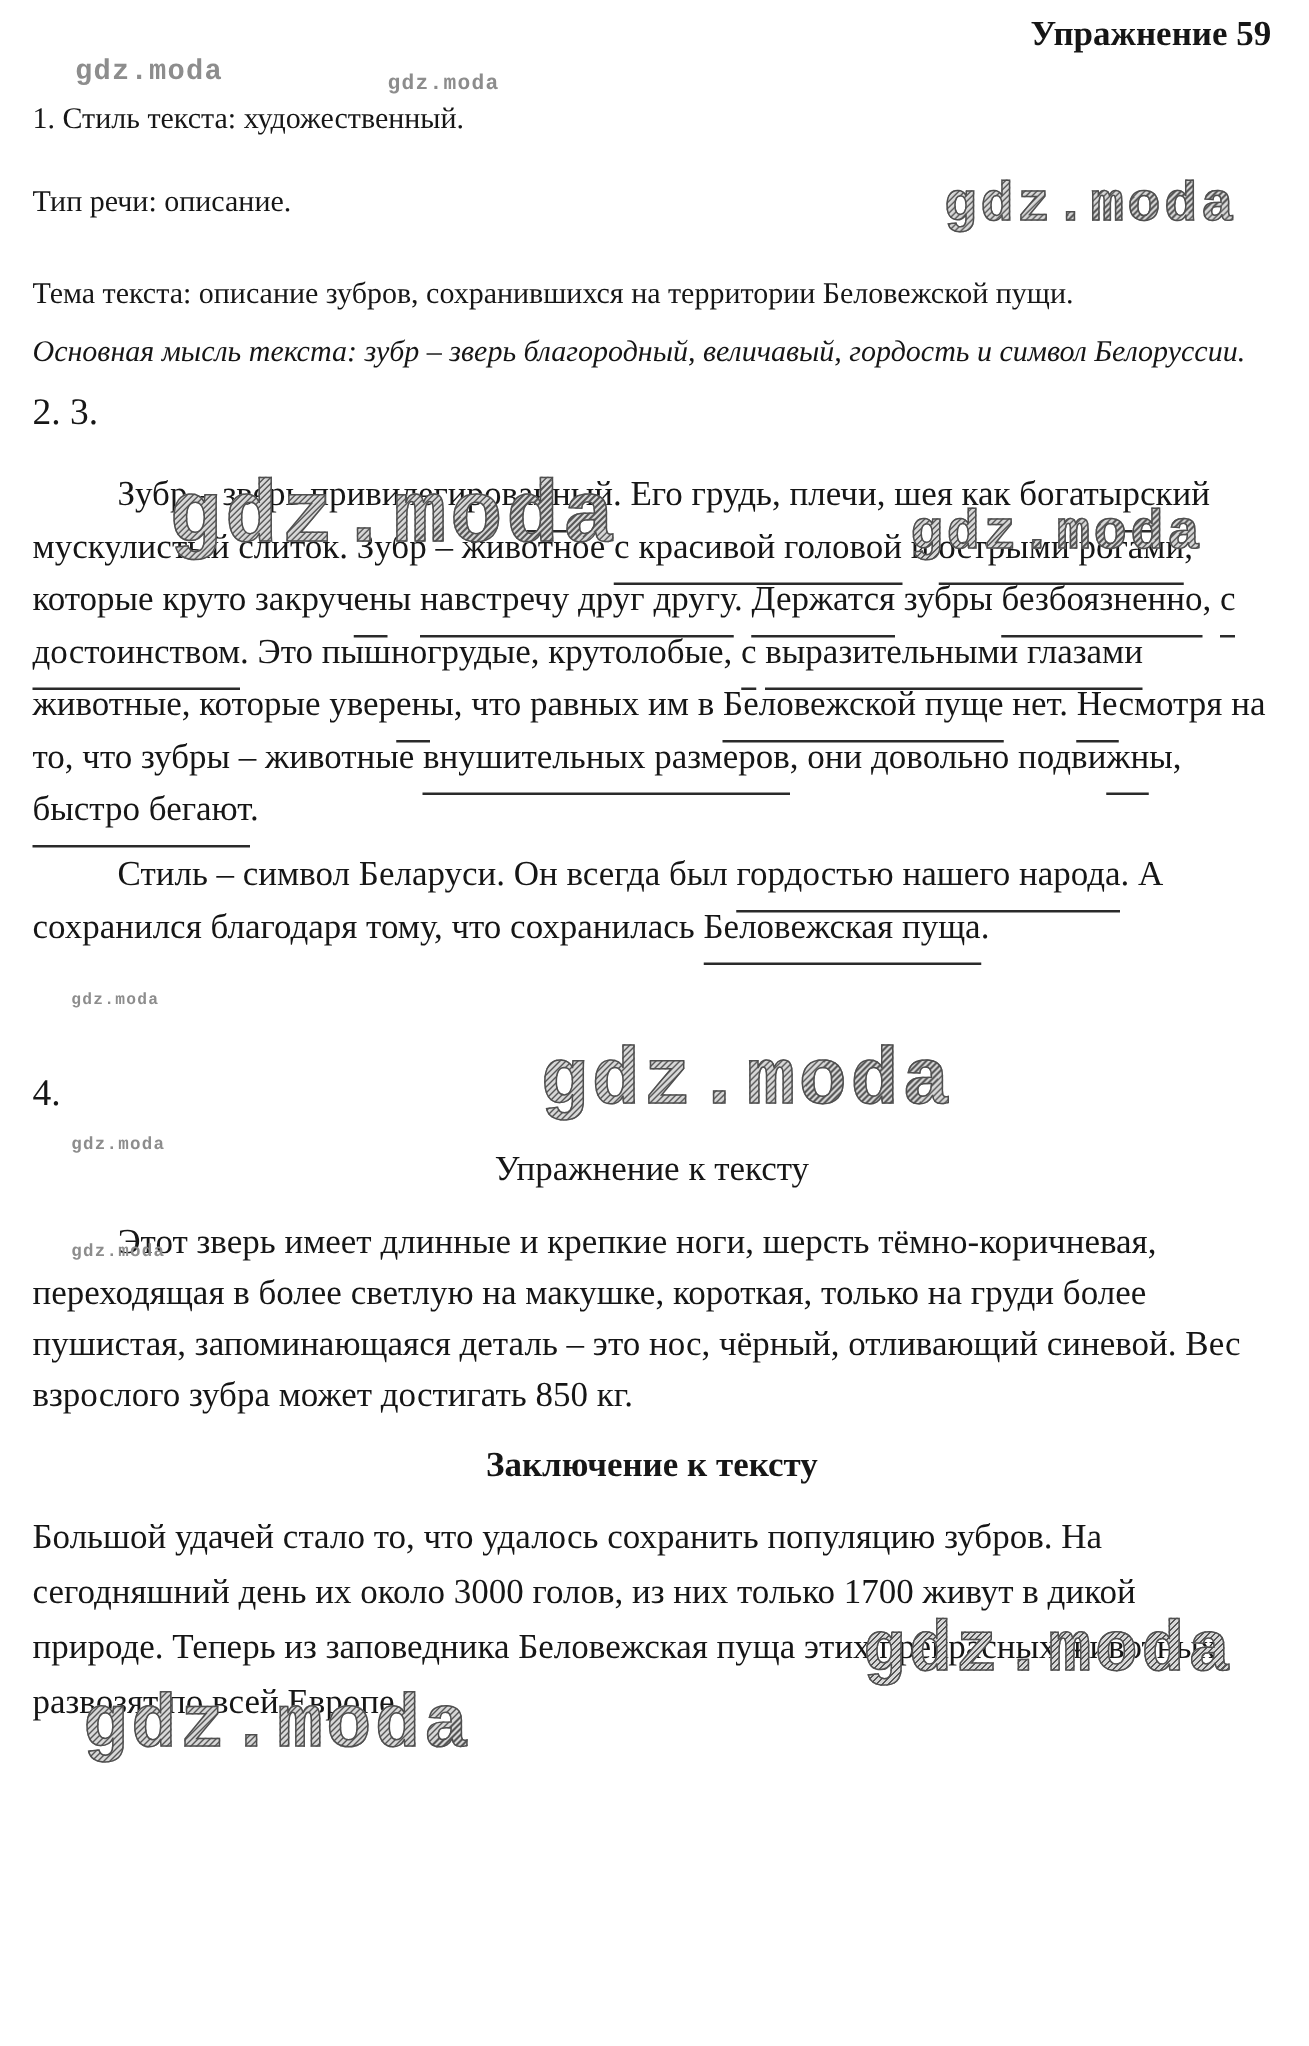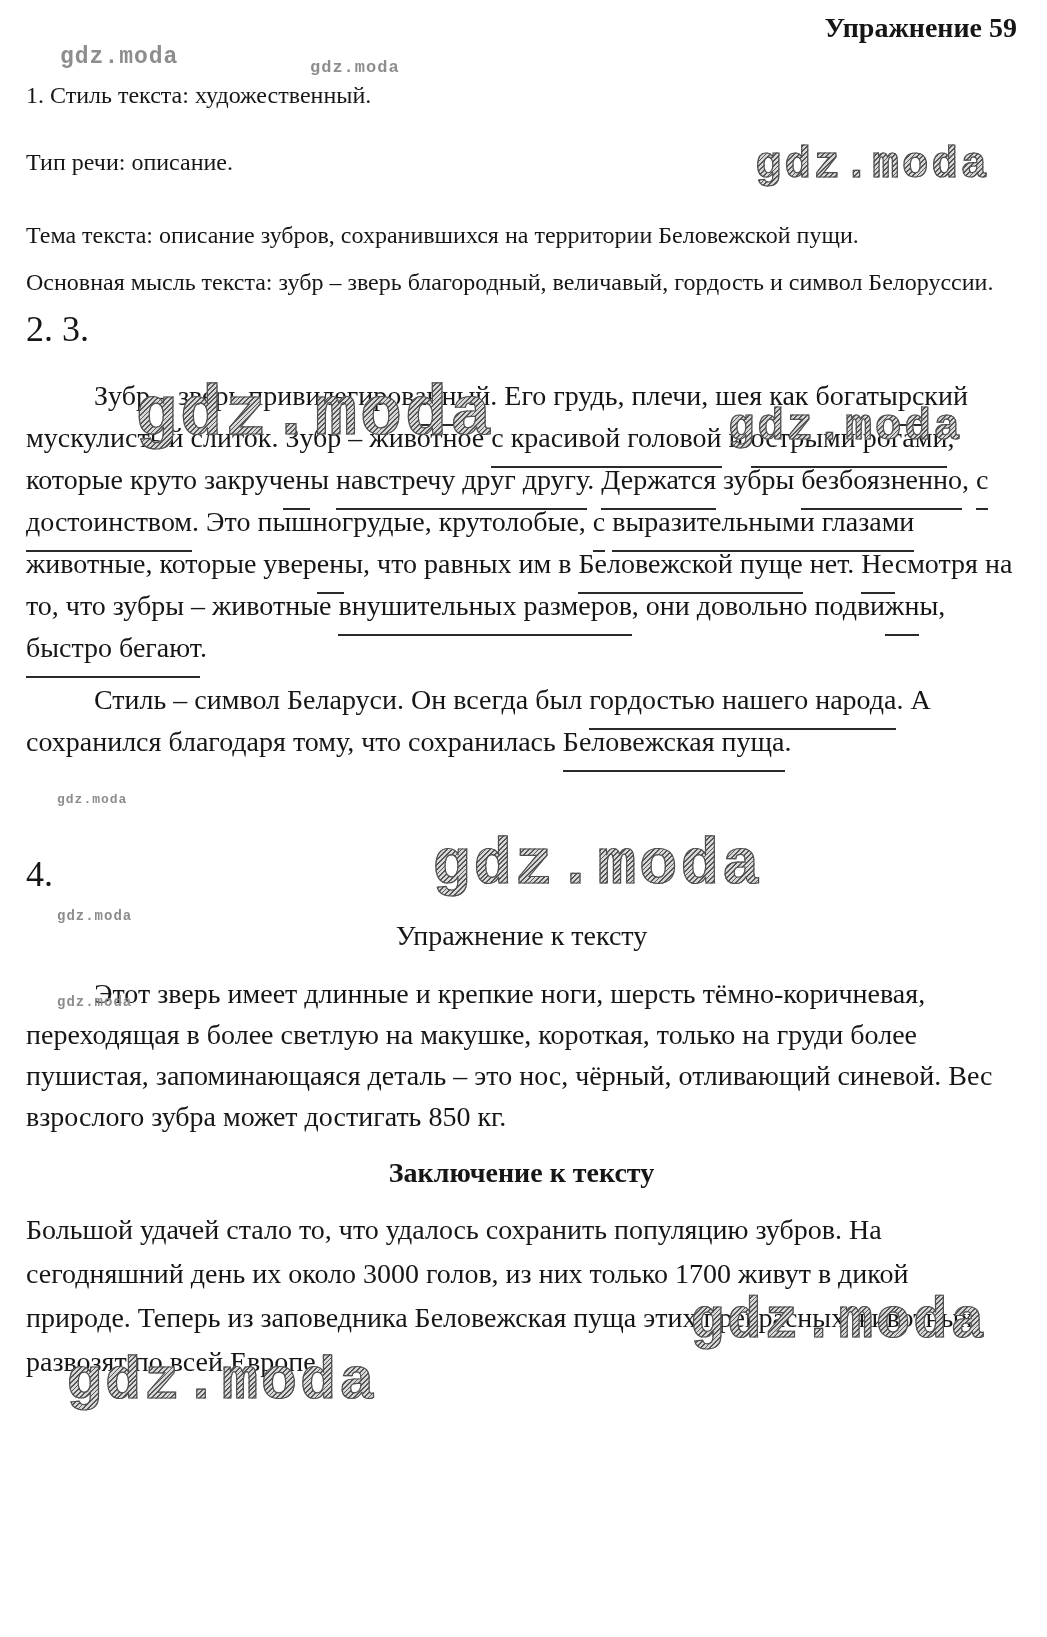--- a/index.html
+++ b/index.html
@@ -29,23 +29,23 @@
     margin: 0;
   }
   .answer-line {
     font-size: 24px;
     line-height: 47px;
     margin: 0;
   }
   .mt26 { margin-top: 26px; }
   .mt20 { margin-top: 20px; }
   .mt10 { margin-top: 26px; }
-  .mt0  { margin-top: 0; }
+  .mt0  { margin-top: 0; font-style: italic; }
   .marker {
-    font-size: 36px;
+    font-size: 30px;
     line-height: 47px;
     margin: 0;
   }
   .body-par {
     font-size: 28px;
     line-height: 42px;
     margin: 0;
     text-align: left;
   }
   .indent { text-indent: 68px; }

